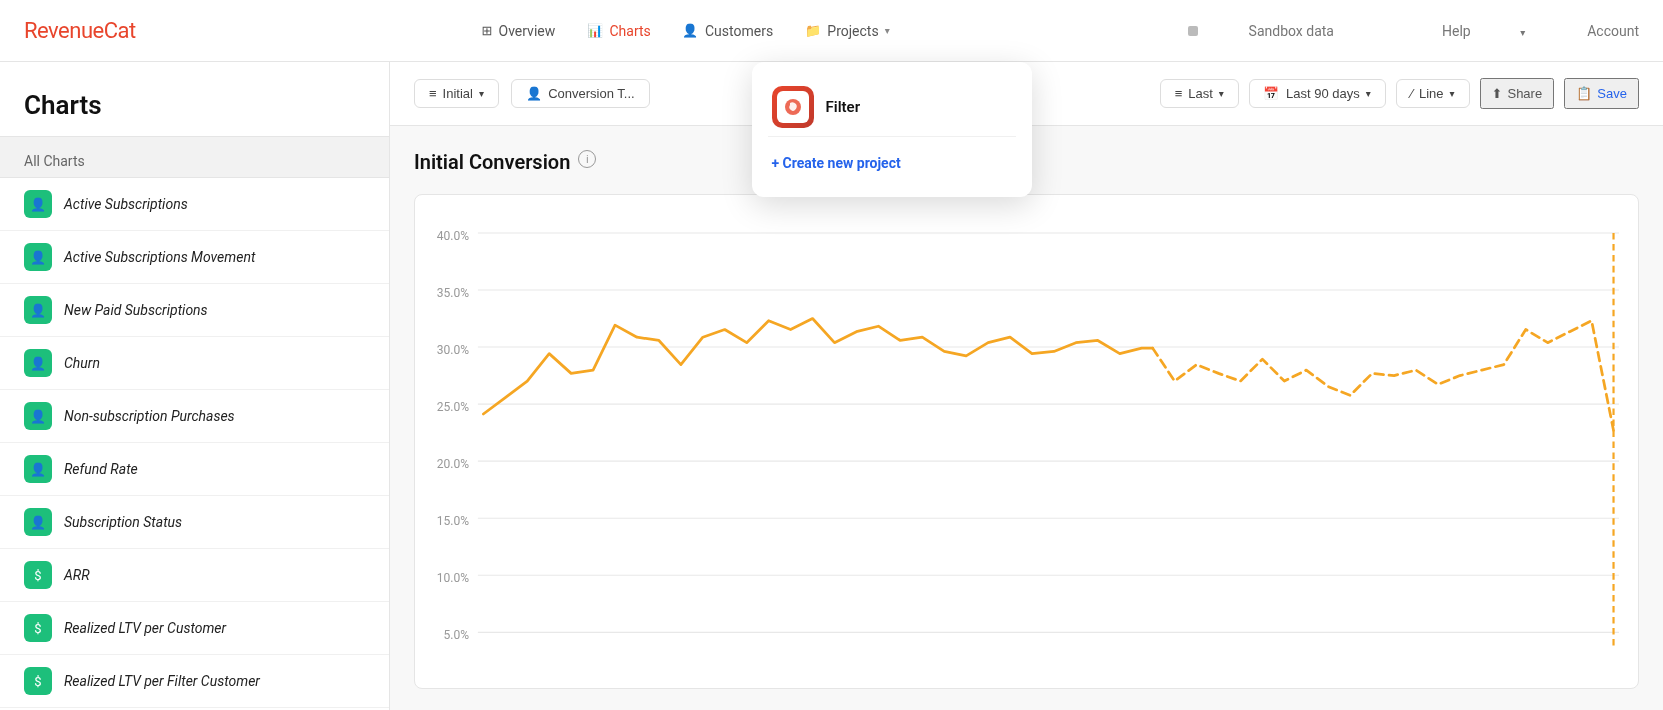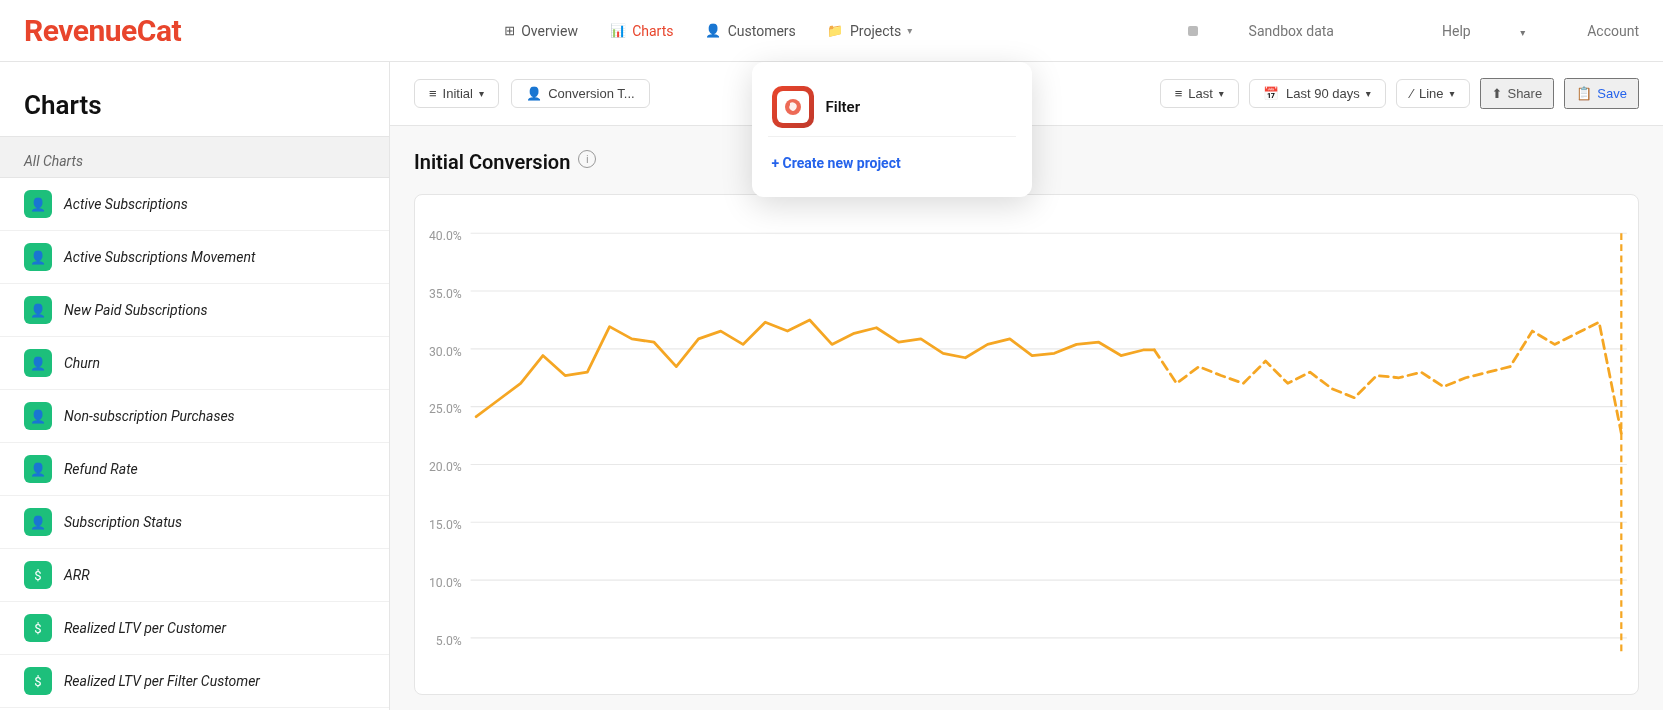--- a/index.html
+++ b/index.html
@@ -5,21 +5,21 @@
     * { box-sizing: border-box; margin: 0; padding: 0; }
     body { font-family: -apple-system, BlinkMacSystemFont, 'Segoe UI', Roboto, sans-serif; background: #f8f8f8; color: #222; font-size: 14px; }
 
     
     .header {
       display: flex; align-items: center; background: #fff;
       border-bottom: 1px solid #e5e5e5; padding: 0 24px; height: 62px;
       position: relative; z-index: 10;
     }
     .logo { display: flex; align-items: center; margin-right: 48px; }
-    .logo-text { font-size: 30px; font-weight: 700; color: #e8452c; letter-spacing: -0.5px; }
+    .logo-text { font-size: 22px; font-weight: 400; color: #e8452c; letter-spacing: -0.5px; }
     .nav { display: flex; align-items: center; gap: 4px; flex: 1; justify-content: center; }
     .nav-item {
       display: flex; align-items: center; gap: 6px; padding: 8px 14px;
       color: #555; text-decoration: none; border-radius: 6px; cursor: pointer;
       font-size: 14px;
     }
     .nav-item.active { color: #e8452c; }
     .nav-item .nav-icon { font-size: 13px; }
     .nav-right { display: flex; align-items: center; gap: 16px; color: #777; font-size: 14px; }
     .nav-right span { cursor: pointer; margin-left: 46px; }
@@ -32,21 +32,21 @@
     
     .sidebar {
       width: 390px; min-width: 390px; background: #fff;
       border-right: 1px solid #e5e5e5; overflow-y: auto;
     }
     .sidebar-header {
       padding: 28px 24px 16px; font-size: 26px; font-weight: 600; color: #111;
     }
     .sidebar-section-title {
       padding: 16px 24px 8px; font-size: 14px; color: #666; background: #f2f2f2;
-      border-top: 1px solid #e5e5e5; border-bottom: 1px solid #e5e5e5; font-style: italic;
+      border-top: 1px solid #e5e5e5; border-bottom: 1px solid #e5e5e5;
     }
     .sidebar-item {
       display: flex; align-items: center; gap: 12px;
       padding: 12px 24px; cursor: pointer; border-bottom: 1px solid #f0f0f0;
     }
     .icon-badge {
       width: 28px; height: 28px; border-radius: 6px;
       display: flex; align-items: center; justify-content: center;
       font-size: 13px; color: #fff; flex-shrink: 0;
     }
@@ -83,21 +83,21 @@
       display: flex; align-items: flex-start; gap: 8px; margin-bottom: 20px;
     }
     .chart-title { font-size: 20px; font-weight: 600; color: #111; }
     .info-icon {
       width: 18px; height: 18px; border-radius: 50%; border: 1.5px solid #999;
       display: flex; align-items: center; justify-content: center;
       font-size: 11px; color: #999; cursor: pointer;
     }
 
     
-    .chart-container { background: #fff; border-radius: 8px; padding: 16px 0; border: 1px solid #e5e5e5; }
+    .chart-container { background: #fff; border-radius: 8px; padding: 16px 8px; border: 1px solid #e5e5e5; }
     .projects-dropdown {
       position: fixed; top: 62px; left: 50%; transform: translateX(-80px);
       background: #fff; border-radius: 12px; box-shadow: 0 8px 32px rgba(0,0,0,0.15);
       width: 280px; padding: 16px; z-index: 100;
     }
     .dropdown-project-item {
       display: flex; align-items: center; gap: 12px; padding: 8px 4px;
       border-bottom: 1px solid #f0f0f0; margin-bottom: 8px;
     }
     .project-icon {

